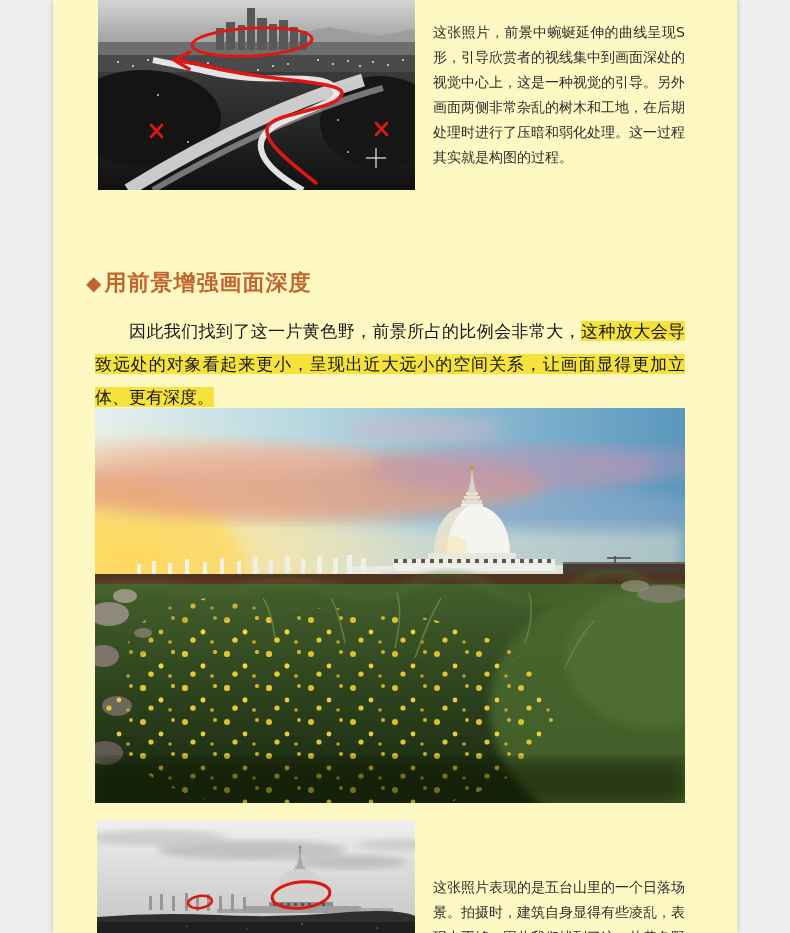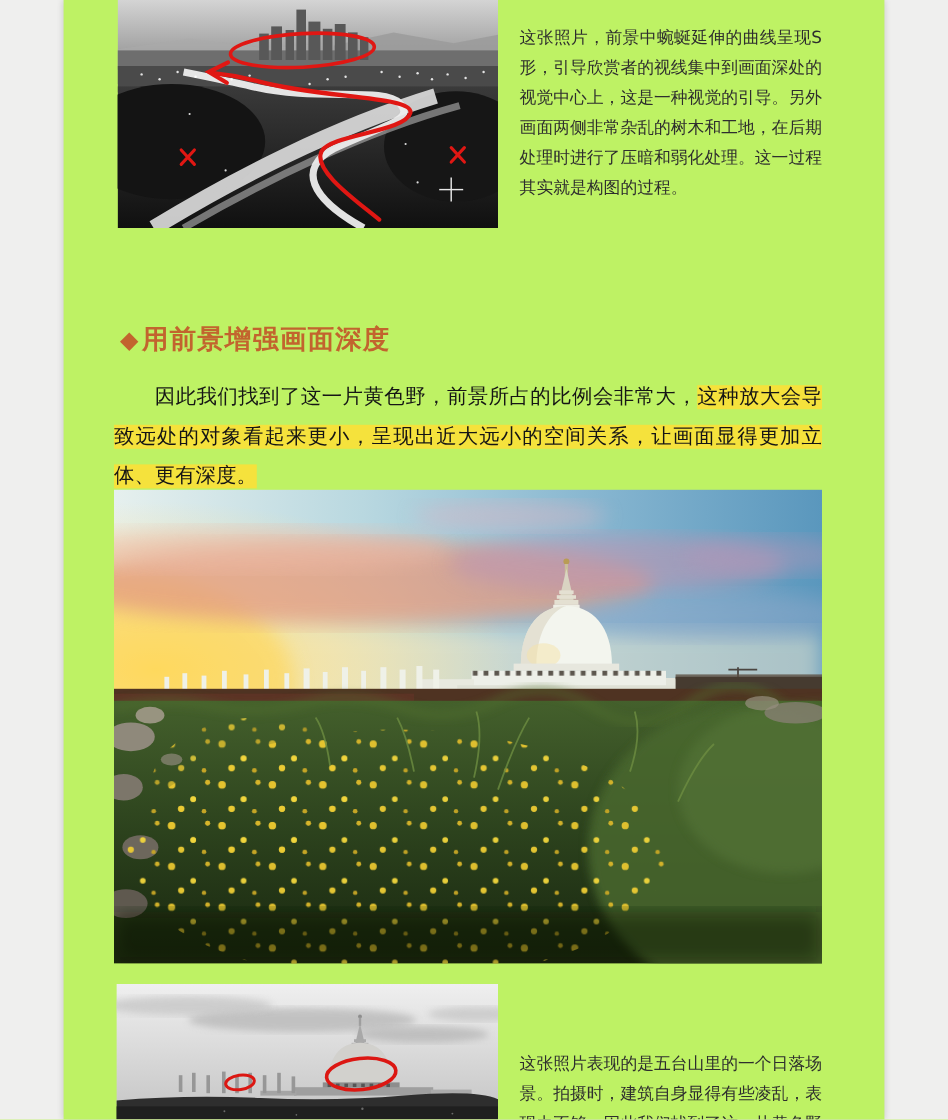--- a/index.html
+++ b/index.html
@@ -3,37 +3,37 @@
 <meta charset="utf-8">
 <style>
   html,body{margin:0;padding:0;}
   body{
     width:790px;height:933px;overflow:hidden;position:relative;
     background:#efefee;
     font-family:"DejaVu Sans","Liberation Sans",sans-serif;
   }
   .content{
     position:absolute;left:53px;top:0;width:684px;height:933px;
-    background:#bef264;box-shadow:0 0 6px rgba(0,0,0,.20);
+    background:#fef9c3;box-shadow:0 0 6px rgba(0,0,0,.20);
     overflow:hidden;
   }
   .photo{position:absolute;display:block;line-height:0;}
   .photo svg{display:block;}
   .photo-top{left:45px;top:0;width:317px;height:190px;}
   .photo-main{left:42px;top:408px;width:590px;height:395px;}
   .photo-bottom{left:44px;top:820px;width:318px;height:113px;}
   .caption{
     position:absolute;left:380px;width:252px;
     font-size:14px;line-height:25px;color:#2e2e2e;
     text-align:justify;letter-spacing:0;
   }
   .caption-top{top:6px;}
   .caption-bottom{top:861px;}
   .section-heading{
-    position:absolute;left:47px;top:250px;
+    position:absolute;left:33px;top:250px;
     font-size:22px;line-height:30px;font-weight:bold;color:#c2642e;
     letter-spacing:1px;white-space:nowrap;
   }
   .section-heading .bullet{font-size:20px;margin-right:2px;}
   .body-para{
     position:absolute;left:42px;top:298px;width:590px;
     font-size:17px;line-height:33px;color:#151515;
     text-align:justify;text-indent:2em;
   }
   .hl{background:#f5e23c;}

